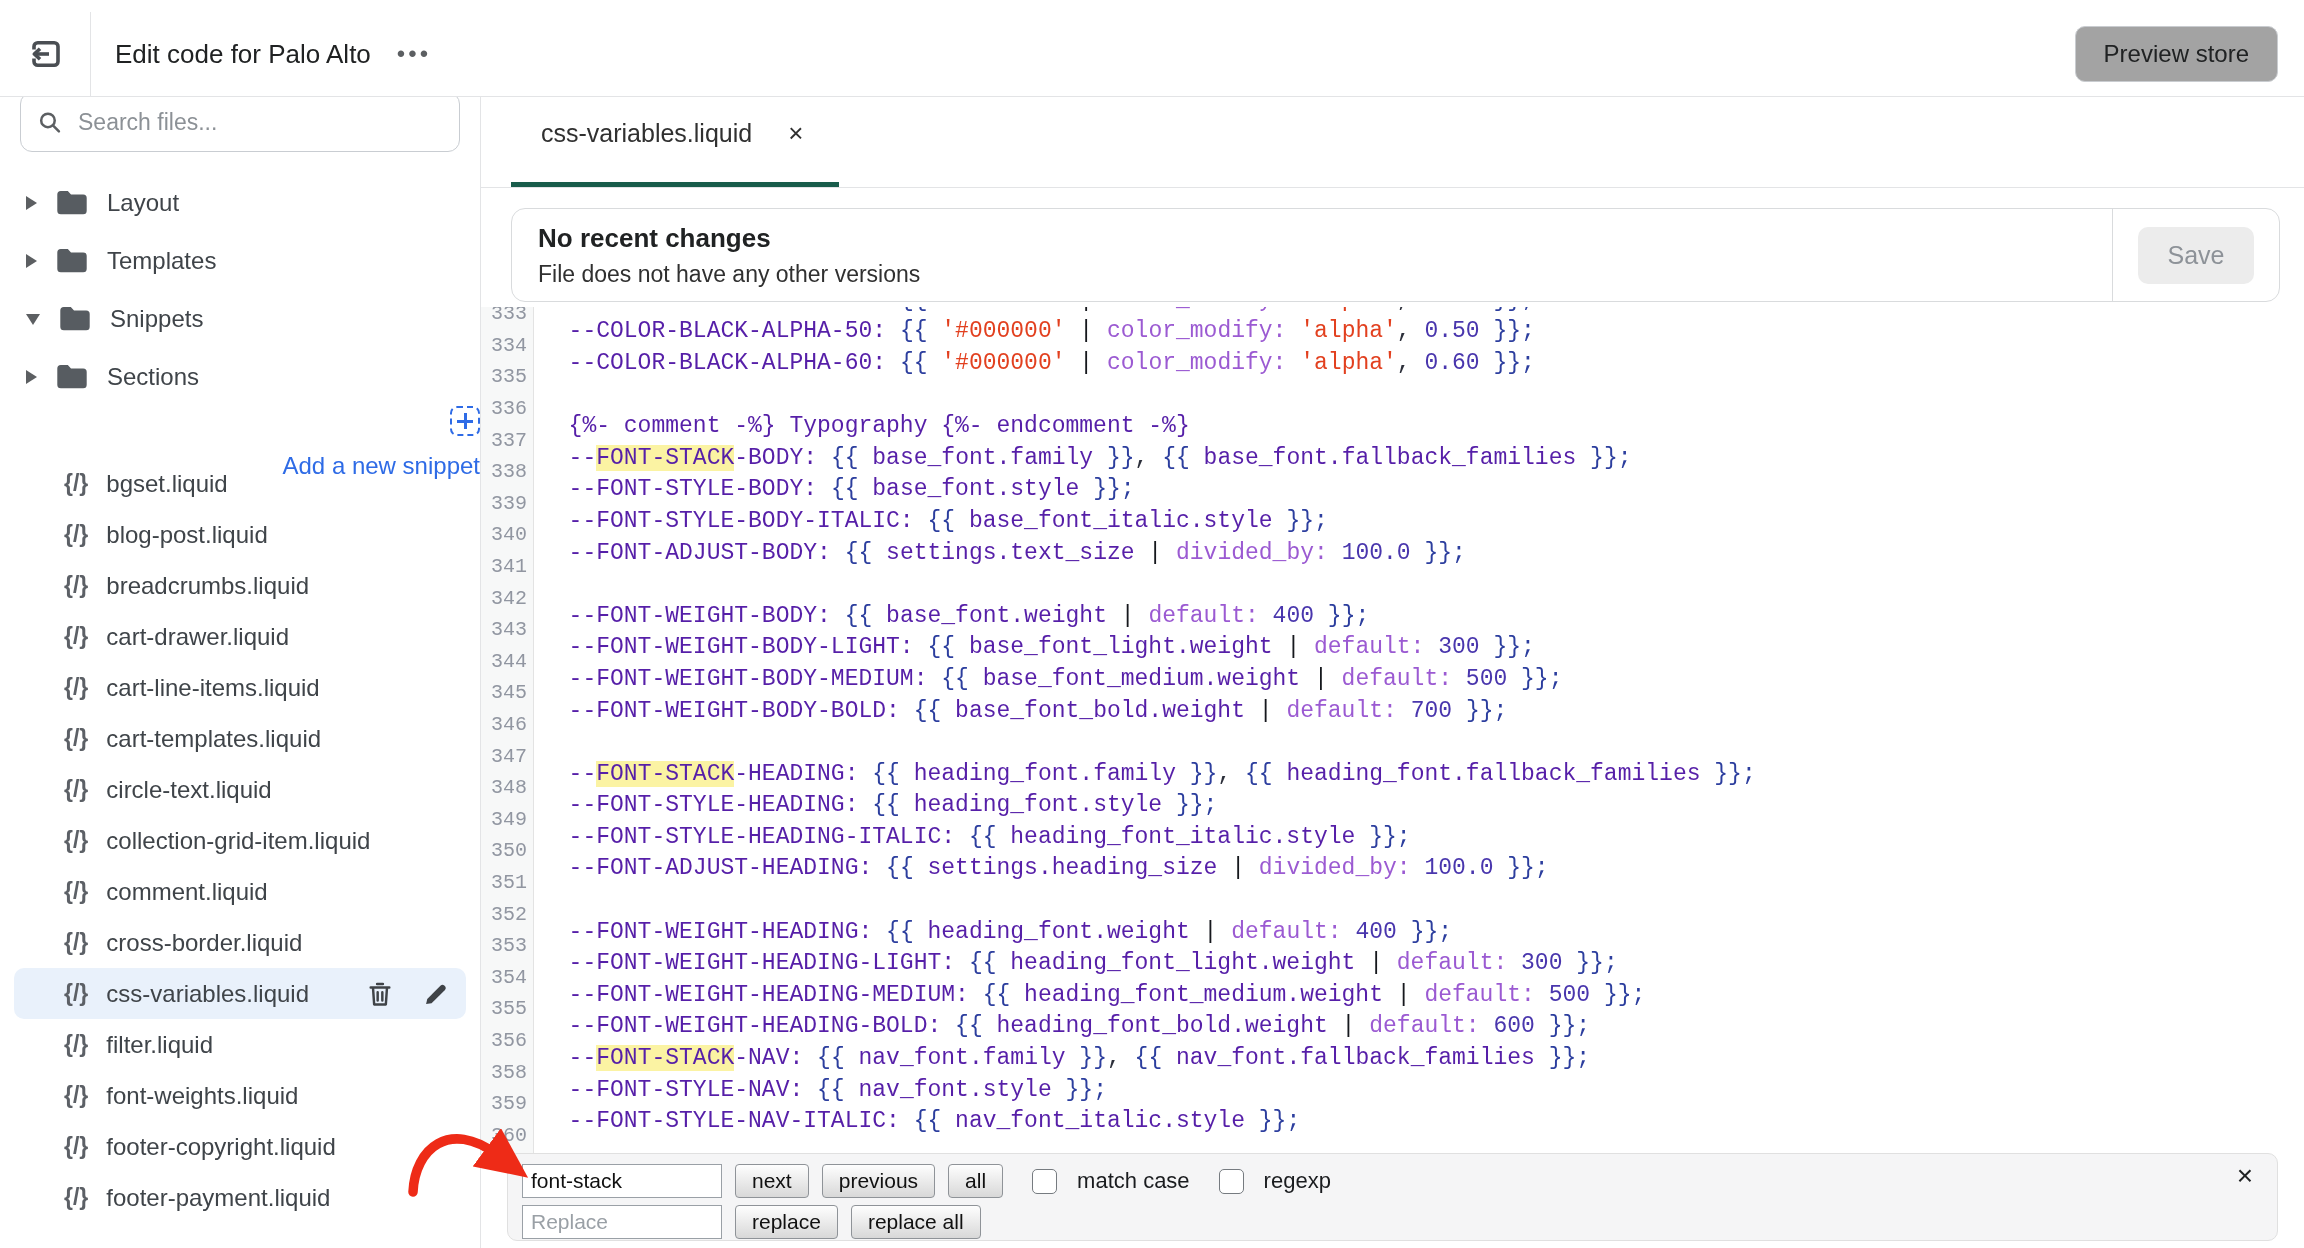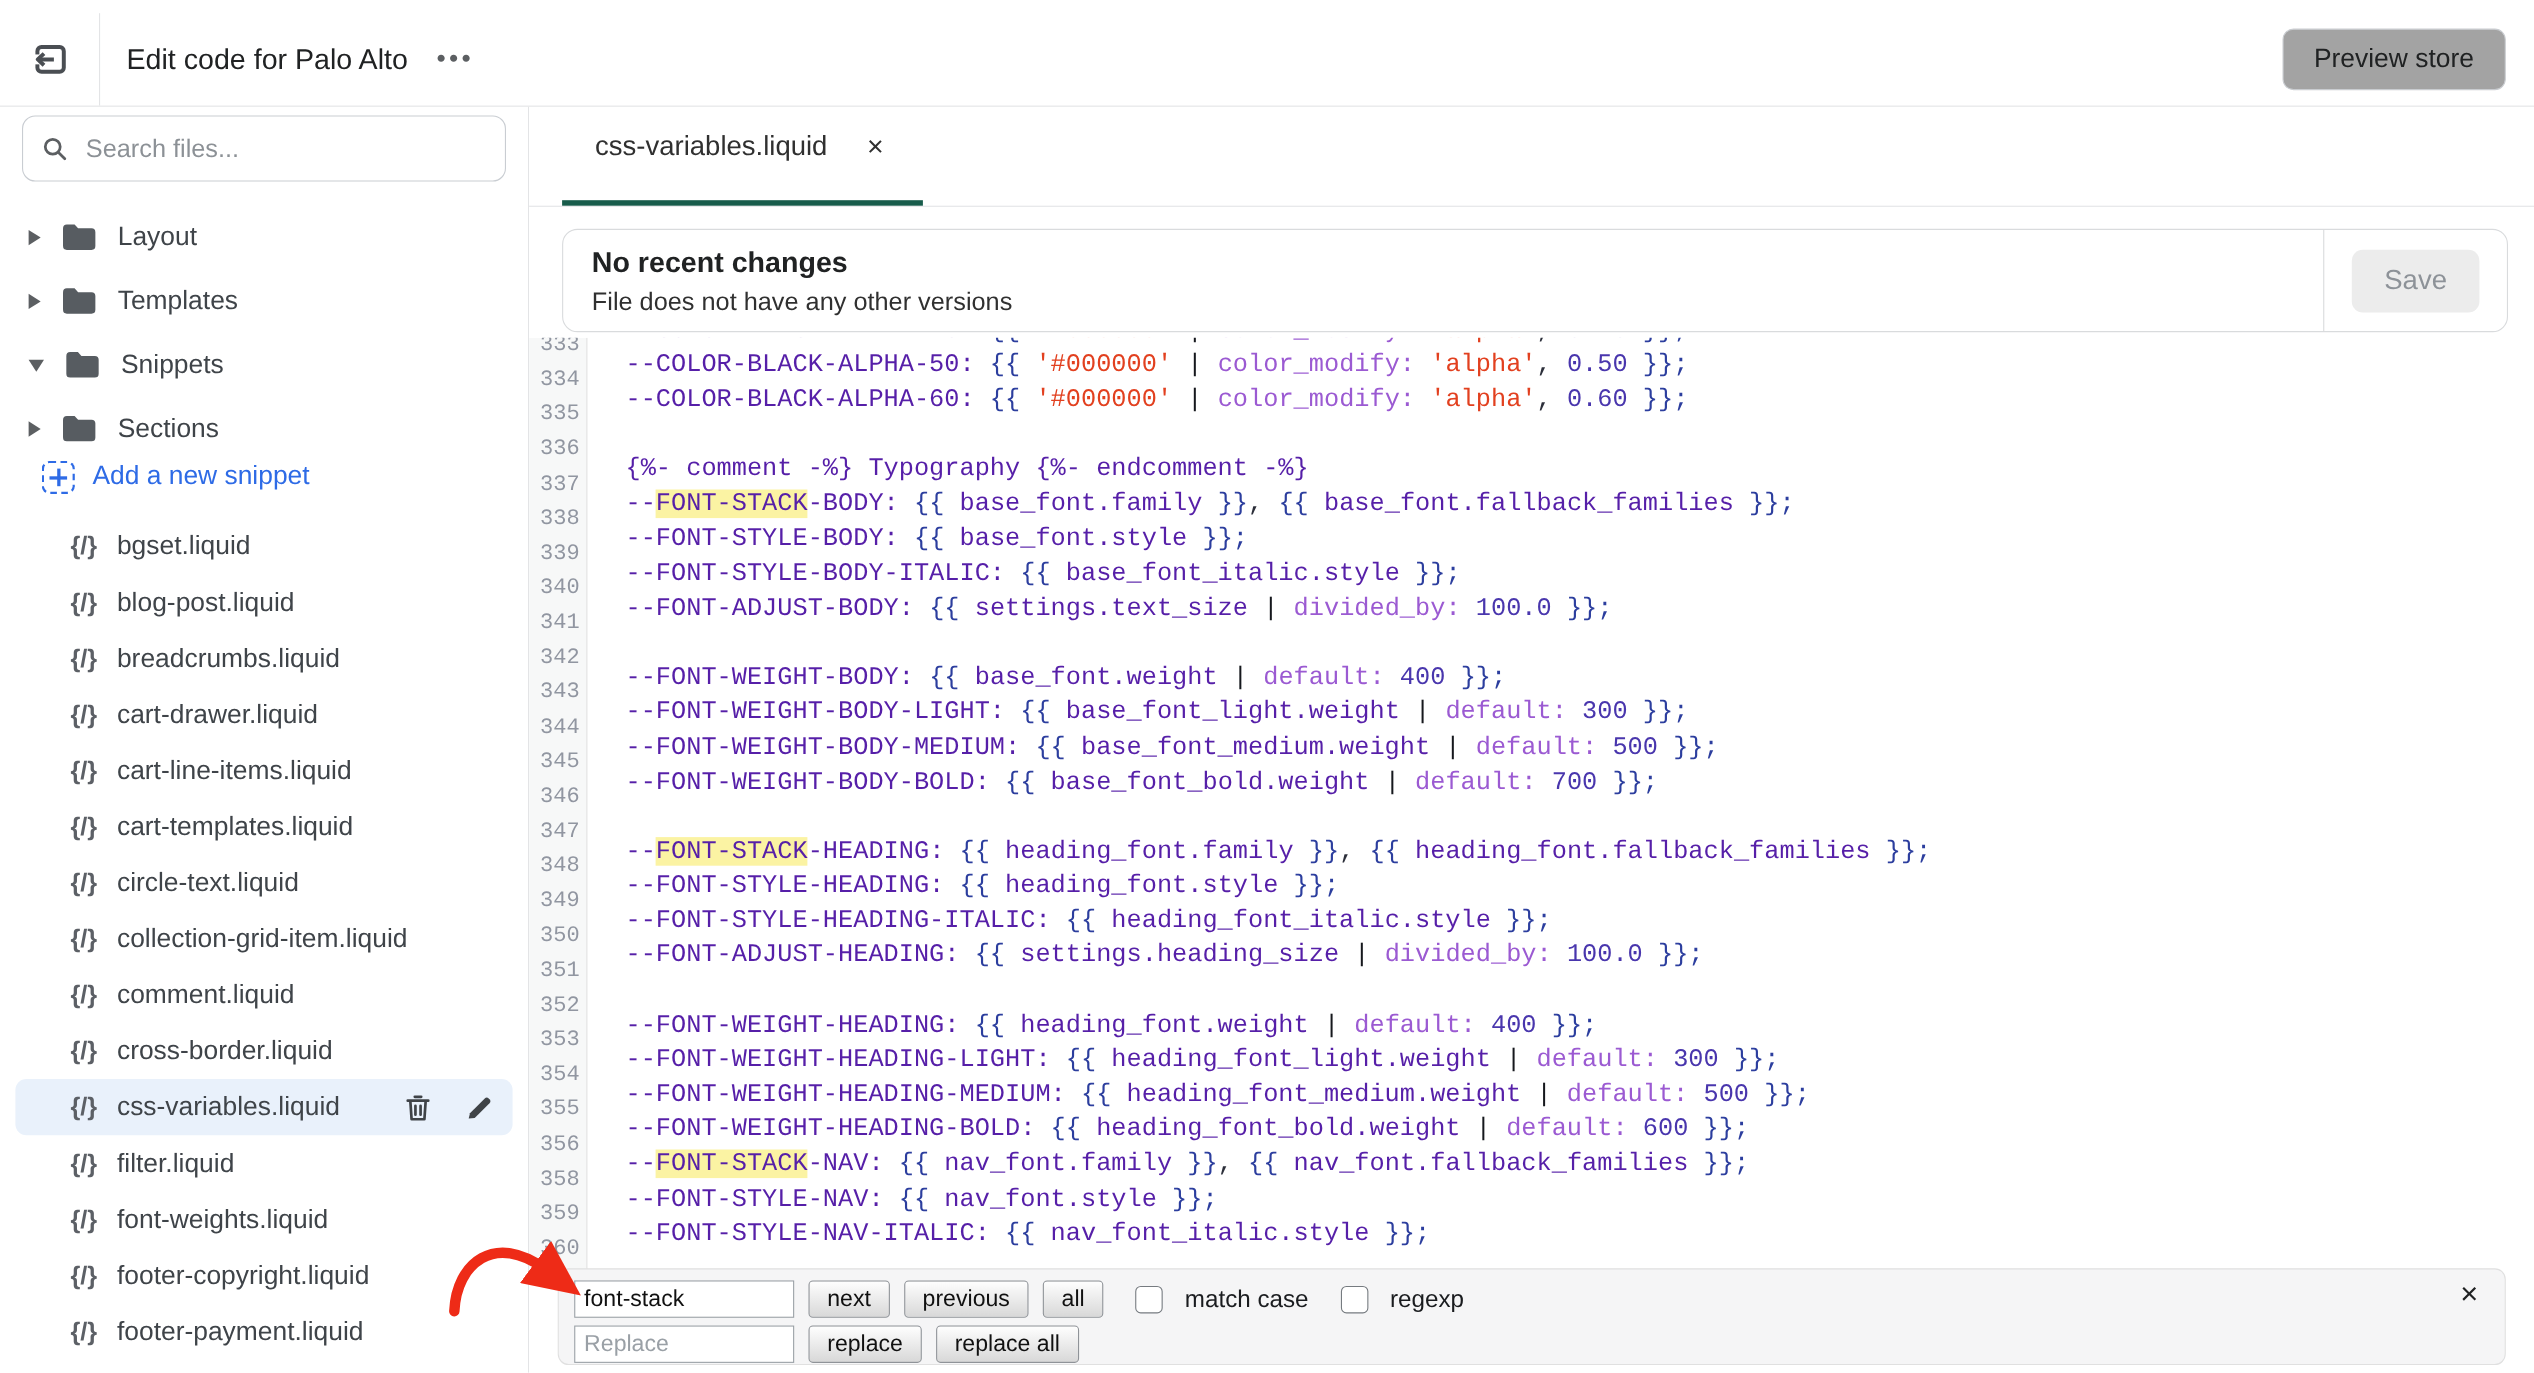--- a/index.html
+++ b/index.html
@@ -11,35 +11,35 @@
           border-bottom:1px solid #e3e4e6;display:flex;align-items:center;z-index:5;}
   .collapse-btn{width:40px;height:40px;margin-left:26px;display:flex;align-items:center;
           justify-content:center;cursor:pointer;flex:none;}
   .header-divider{width:1px;height:84px;background:#e3e4e6;margin-left:24px;flex:none;}
   .header-title{margin-left:24px;font-size:26px;color:#202223;}
   .ellipsis-btn{margin-left:26px;color:#5c5f62;font-size:24px;letter-spacing:3px;cursor:pointer;}
   .preview-btn{margin-left:auto;margin-right:26px;padding:13px 28px;border:1px solid #c9ccd0;
           border-radius:10px;font-size:24px;color:#202223;background:#a3a3a3;cursor:pointer;}
 
   
-  .sidebar{position:absolute;top:85px;left:0;width:480px;bottom:0;background:#fff;
+  .sidebar{position:absolute;top:72px;left:0;width:480px;bottom:0;background:#fff;
            border-right:1px solid #e3e4e6;overflow:hidden;}
   .search-box{margin:20px;height:58px;border:1.5px solid #c9cdd2;border-radius:12px;
            display:flex;align-items:center;padding:0 16px;gap:14px;background:#fff;}
   .search-box input{border:none;outline:none;font-size:23px;color:#303030;width:100%;
            font-family:"Liberation Sans",sans-serif;background:transparent;}
   .search-box input::placeholder{color:#8c9196;}
   .tree{margin-top:22px;}
   .folder-row{display:flex;align-items:center;height:58px;padding-left:26px;gap:18px;
            font-size:24px;font-weight:400;color:#3f4449;cursor:pointer;}
   .caret{width:0;height:0;flex:none;}
   .caret.right{border-left:11px solid #5c5f62;border-top:7px solid transparent;border-bottom:7px solid transparent;}
   .caret.down{border-top:11px solid #5c5f62;border-left:7px solid transparent;border-right:7px solid transparent;}
-  .add-row{display:flex;align-items:flex-start;gap:16px;height:52px;padding-left:38px;
-           color:#2e6be6;font-size:24px;cursor:pointer;}
+  .add-row{display:flex;align-items:flex-end;gap:16px;height:52px;padding-left:80px;
+           color:#2e6be6;font-size:24px;cursor:pointer;flex-direction:column;}
   .dashbox{width:26px;height:26px;border:2.5px dashed #2e6be6;border-radius:7px;position:relative;flex:none;}
   .dashbox::before,.dashbox::after{content:"";position:absolute;background:#2e6be6;}
   .dashbox::before{left:50%;top:5px;bottom:5px;width:3px;margin-left:-1.5px;}
   .dashbox::after{top:50%;left:5px;right:5px;height:3px;margin-top:-1.5px;}
   .file-row{display:flex;align-items:center;height:51px;margin:0 14px;padding-left:50px;
            gap:18px;font-size:24px;color:#3f4449;border-radius:10px;cursor:pointer;position:relative;}
   .file-icon{color:#5c6066;font-size:23px;font-weight:700;flex:none;}
   .file-row.selected{background:#e9f1fb;}
   .row-actions{margin-left:auto;margin-right:16px;display:flex;gap:28px;align-items:center;}
   .row-actions svg{display:block;cursor:pointer;}

